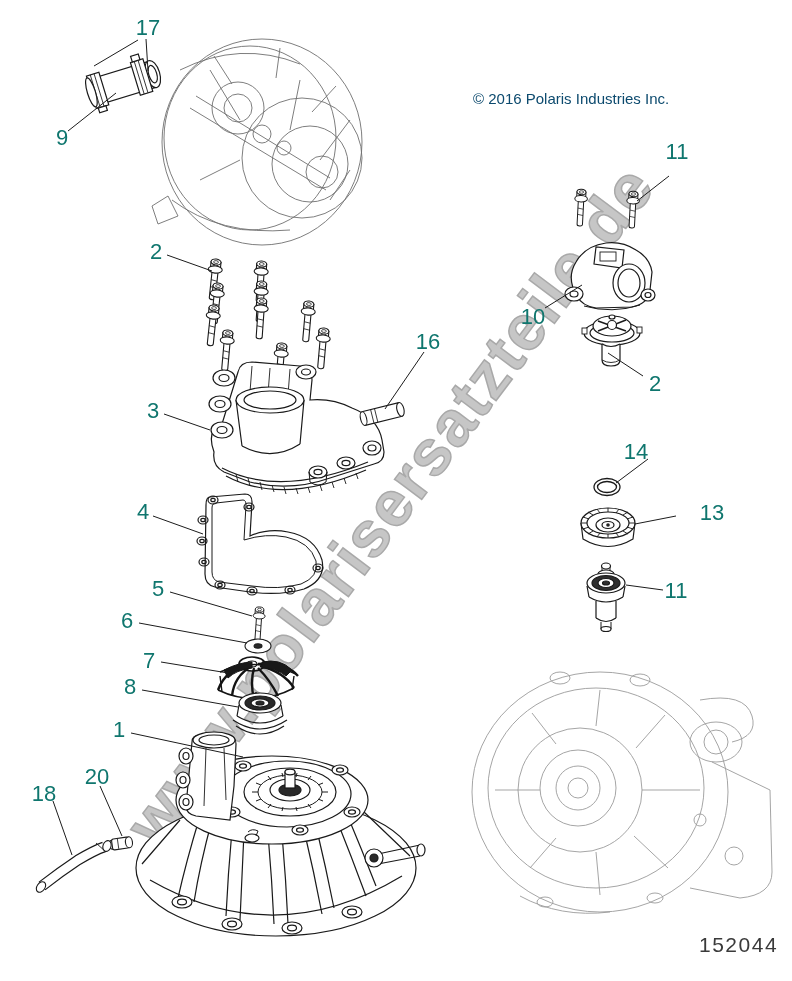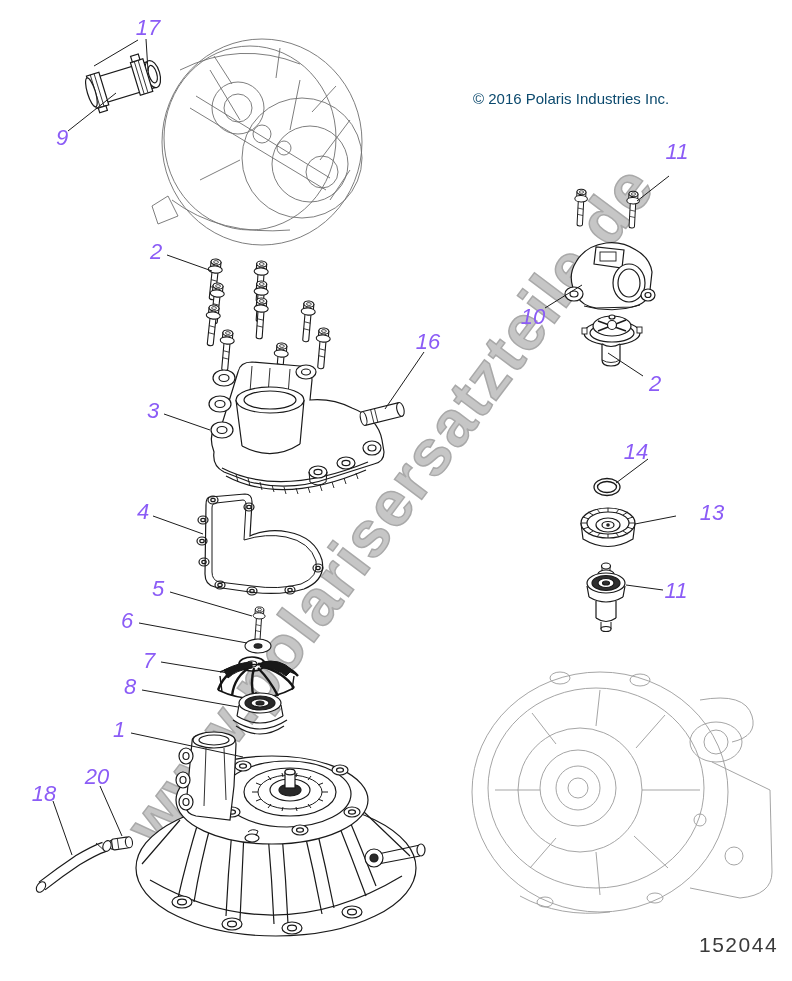--- a/index.html
+++ b/index.html
@@ -10,21 +10,21 @@
   .watermark{
     position:absolute;left:390px;top:505px;
     transform:translate(-50%,-50%) rotate(-53deg);
     font-size:64px;font-weight:bold;letter-spacing:2px;white-space:nowrap;
     color:#c6c6c6;-webkit-text-stroke:1.5px #a9a9a9;
     z-index:1;user-select:none;
   }
   svg.art{position:absolute;left:0;top:0;z-index:2;}
   .callout{
     position:absolute;transform:translate(-50%,-50%);
-    font-size:22px;color:#8b5cf6;z-index:4;line-height:1;font-style:italic;
+    font-size:22px;color:#0f766e;z-index:4;line-height:1;
   }
   .copyright{
     position:absolute;left:473px;top:90px;font-size:15px;color:#0c4a6e;z-index:4;white-space:nowrap;
   }
   .drawing-number{
     position:absolute;left:699px;top:933px;font-size:21px;color:#3a3a3a;letter-spacing:1.5px;z-index:4;
   }
 </style>
 </head>
 <body>

